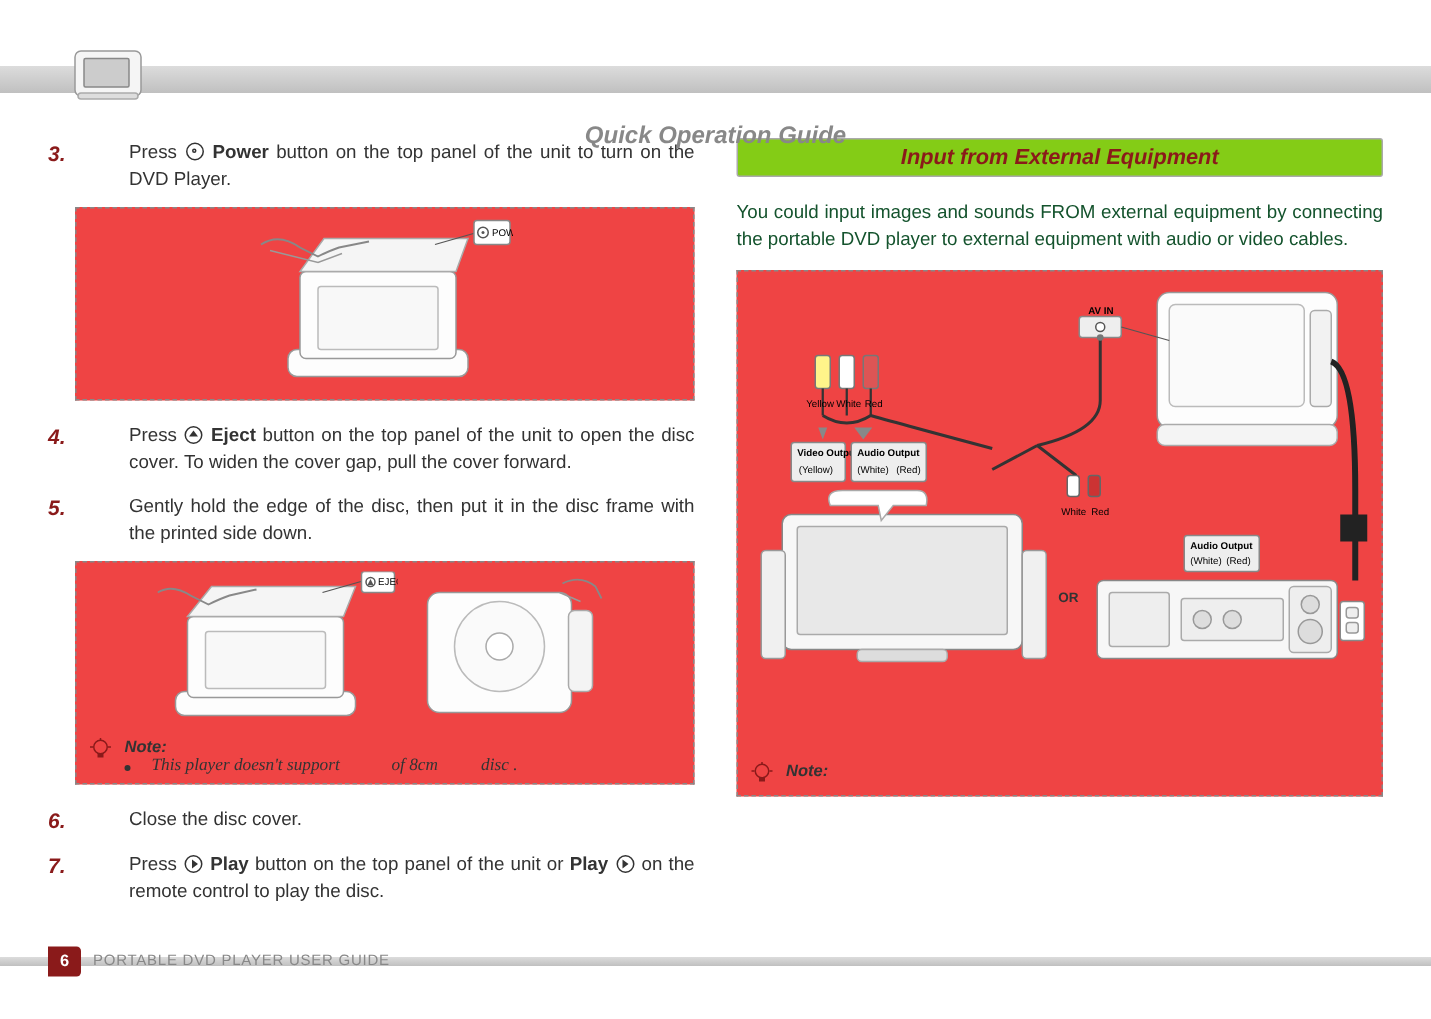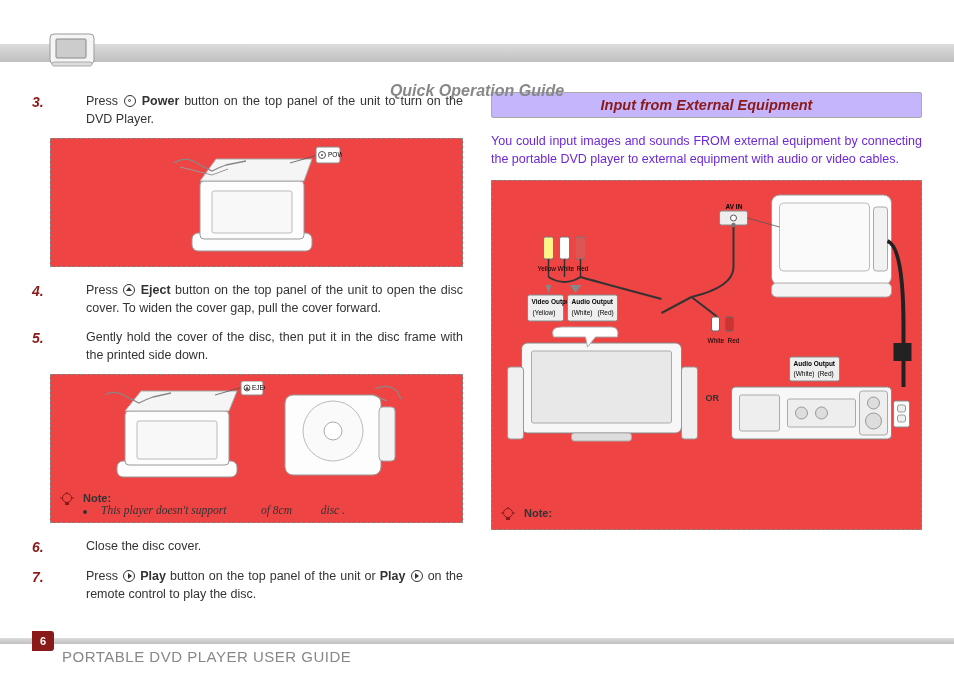--- a/index.html
+++ b/index.html
@@ -56,46 +56,46 @@
     padding:6px 8px;
     margin: 6px 0 14px 18px;
     position:relative;
   }
   .fig-row { display:flex; gap:14px; align-items:flex-end; justify-content:center;}
   .note-row {
     display:flex; align-items:flex-start; gap:8px;
     margin-top:6px; font-size:11px;
   }
   .bulb { width:16px; height:16px; flex:none;}
-  .note-label { font-weight:bold; }
+  .note-label { font-weight:bold; font-style:italic;}
   .note-text { font-style:italic; font-family: Georgia, 'Times New Roman', serif; font-size:11.5px;}
   .right-title-box {
     border:1px solid #aaa;
     border-radius:2px;
     padding:4px 0;
     text-align:center;
     font-style:italic;
     font-weight:bold;
     color:#8a1a1a;
     font-size:14.5px;
     margin-bottom:14px;
-    background:#c4b5fd;
-  }
-  .right-para { font-size:12.5px; line-height:1.45; text-align:justify; margin-bottom:12px; color:#6d28d9;}
+    background:#84cc16;
+  }
+  .right-para { font-size:12.5px; line-height:1.45; text-align:justify; margin-bottom:12px; color:#14532d;}
   .footer { position:absolute; left:0; right:0; bottom:28px; height:20px;}
   .footer-line { position:absolute; left:0; right:0; top:7px; height:6px; background:linear-gradient(#dcdcdc,#c0c0c0);}
   .page-badge {
     position:absolute; left:32px; top:0; height:20px;
     background:#8a1a1a; color:#fff; font-size:11px; font-weight:bold;
     padding:0 8px; line-height:20px;
     border-radius:0 3px 3px 0;
   }
   .footer-text {
-    position:absolute; left:62px; top:16px; height:20px; line-height:20px;
-    font-size:15px; letter-spacing:0.5px; color:#888;
+    position:absolute; left:62px; top:0; height:20px; line-height:20px;
+    font-size:10px; letter-spacing:0.5px; color:#888;
   }
   .icon-circle {
     display:inline-flex; align-items:center; justify-content:center;
     width:12px;height:12px;border:1.2px solid #333;border-radius:50%;
     vertical-align:middle; position:relative; top:-1px; margin:0 1px;
   }
   .icon-circle .inner-pw { width:3px;height:3px;border:1px solid #333;border-radius:50%;}
   .icon-circle .inner-ej { width:0;height:0;border-left:3px solid transparent;border-right:3px solid transparent;border-bottom:4px solid #333; margin-top:-1px;}
   .icon-circle .inner-play { width:0;height:0;border-top:3px solid transparent;border-bottom:3px solid transparent;border-left:4px solid #333; margin-left:1px;}
   .tag-label { font-size:6.5px; font-family:Arial; }
@@ -157,21 +157,21 @@
       <div class="body">
         <span>Press </span><span class="icon-circle">
             <span class="inner-ej"></span>
           </span>
         <span class="b">Eject</span><span> button on the top panel of the unit to open the disc cover. To widen the cover gap, pull the cover forward.</span>
       </div>
     </div>
 
     <div class="step">
       <div class="num">5.</div>
-      <div class="body">Gently hold the cover of the disc, then put it in the disc frame with the printed side down.</div>
+      <div class="body">Gently hold the edge of the disc, then put it in the disc frame with the printed side down.</div>
     </div>
 
     <div class="dashed-box">
       <div class="fig-row">
         <svg width="160" height="105" viewBox="0 0 160 105">
           <rect x="12" y="80" width="120" height="16" rx="6" fill="#fdfdfd" stroke="#999"></rect>
           <rect x="20" y="30" width="104" height="54" rx="4" fill="#fdfdfd" stroke="#999"></rect>
           <rect x="32" y="40" width="80" height="38" rx="2" fill="#f8f8f8" stroke="#bbb"></rect>
           <polygon points="20,30 124,30 132,10 36,10" fill="#f5f5f5" stroke="#aaa"></polygon>
           <path d="M0 14 Q 10 8 22 16 L 34 22 Q 42 18 48 16 L 66 12" fill="none" stroke="#888" stroke-width="1.3"></path>

